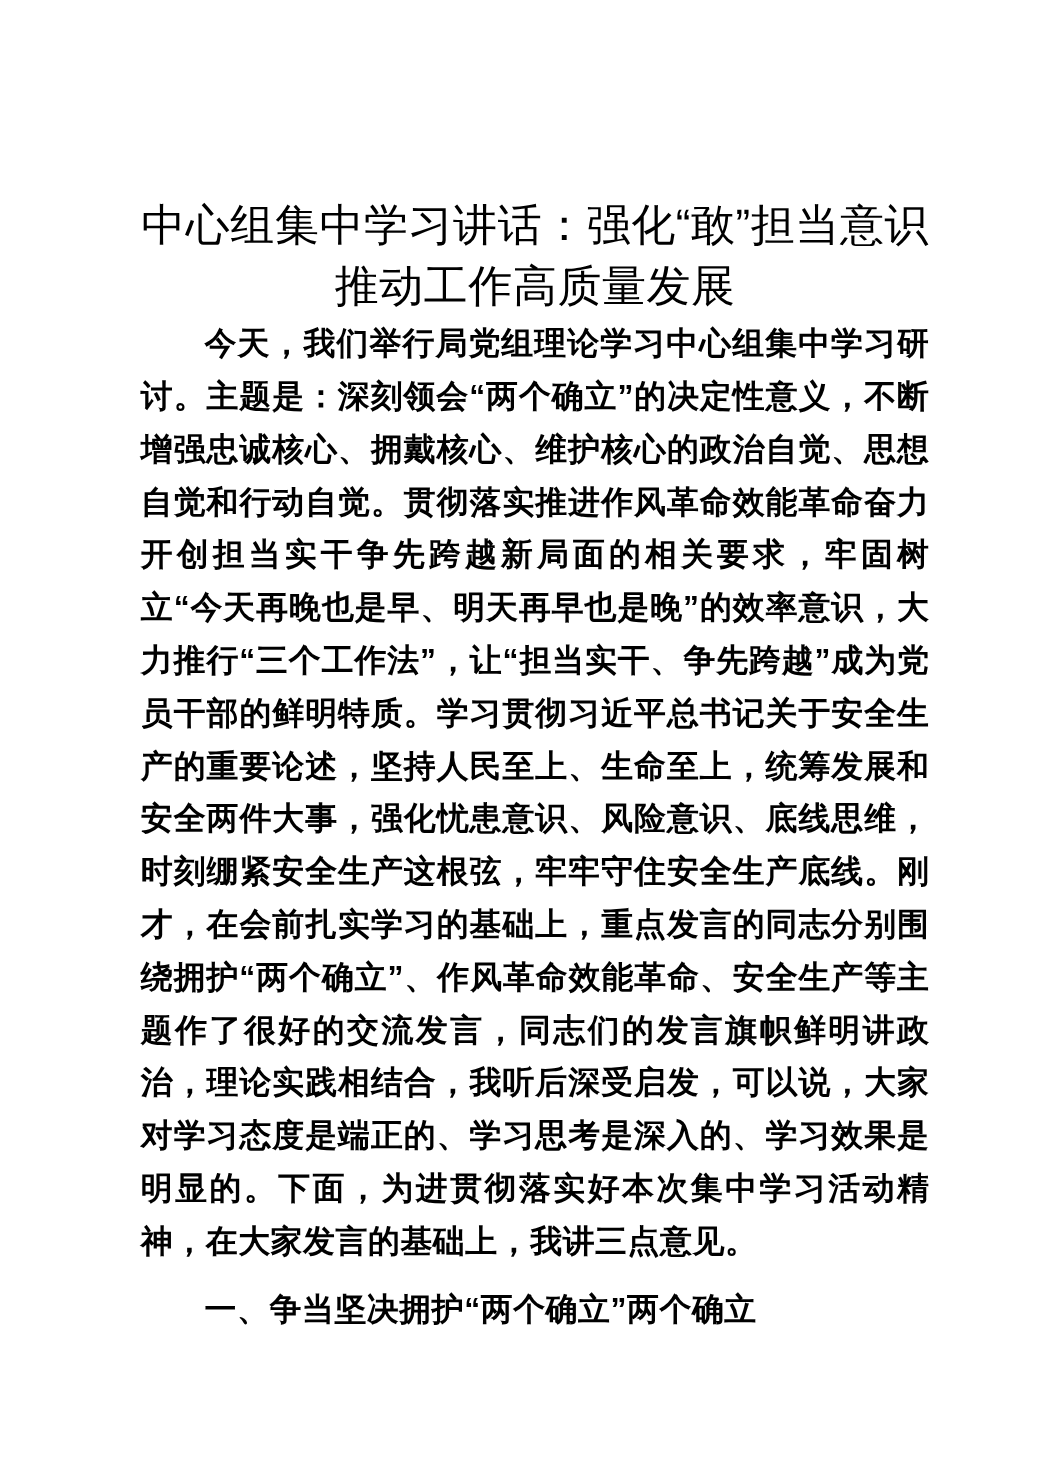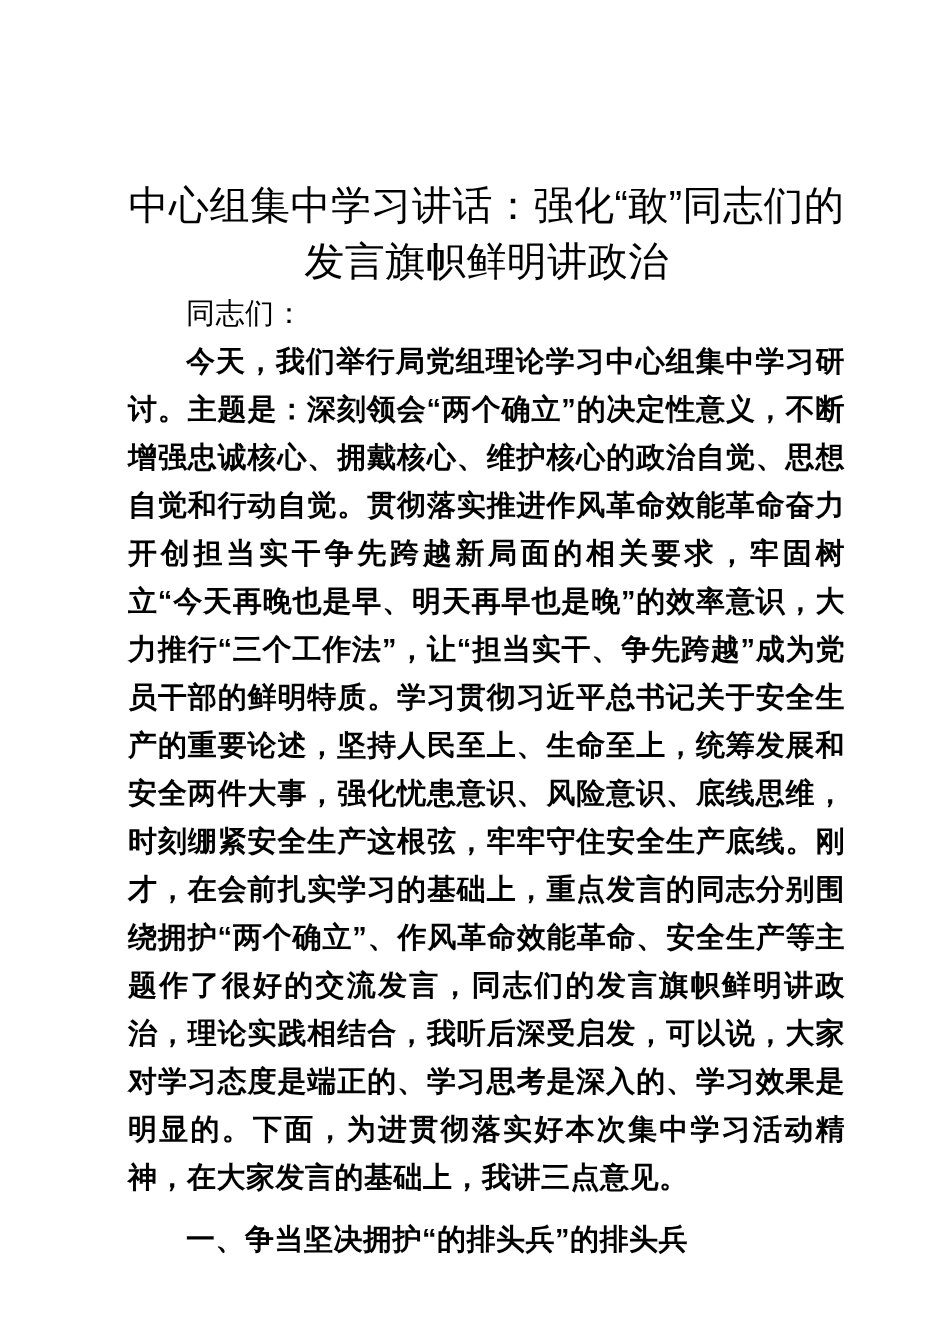--- a/index.html
+++ b/index.html
@@ -51,20 +51,19 @@
     font-weight: 700;
     text-indent: 2em;
     text-align: left;
     letter-spacing: 0.5px;
   }
 </style>
 </head>
 <body>
 
 <div class="page">
-  <h1 class="doc-title">中心组集中学习讲话：强化“敢”同志们的发言旗帜鲜明讲政治</h1>
+  <h1 class="doc-title">中心组集中学习讲话：强化“敢”担当意识推动工作高质量发展</h1>
 
-  <p class="para salutation">同志们：</p>
 
   <p class="para body-para">今天，我们举行局党组理论学习中心组集中学习研讨。主题是：深刻领会“两个确立”的决定性意义，不断增强忠诚核心、拥戴核心、维护核心的政治自觉、思想自觉和行动自觉。贯彻落实推进作风革命效能革命奋力开创担当实干争先跨越新局面的相关要求，牢固树立“今天再晚也是早、明天再早也是晚”的效率意识，大力推行“三个工作法”，让“担当实干、争先跨越”成为党员干部的鲜明特质。学习贯彻习近平总书记关于安全生产的重要论述，坚持人民至上、生命至上，统筹发展和安全两件大事，强化忧患意识、风险意识、底线思维，时刻绷紧安全生产这根弦，牢牢守住安全生产底线。刚才，在会前扎实学习的基础上，重点发言的同志分别围绕拥护“两个确立”、作风革命效能革命、安全生产等主题作了很好的交流发言，同志们的发言旗帜鲜明讲政治，理论实践相结合，我听后深受启发，可以说，大家对学习态度是端正的、学习思考是深入的、学习效果是明显的。下面，为进贯彻落实好本次集中学习活动精神，在大家发言的基础上，我讲三点意见。</p>
 
-  <h2 class="section-heading">一、争当坚决拥护“的排头兵”的排头兵</h2>
+  <h2 class="section-heading">一、争当坚决拥护“两个确立”两个确立</h2>
 </div>
 
 </body></html>

